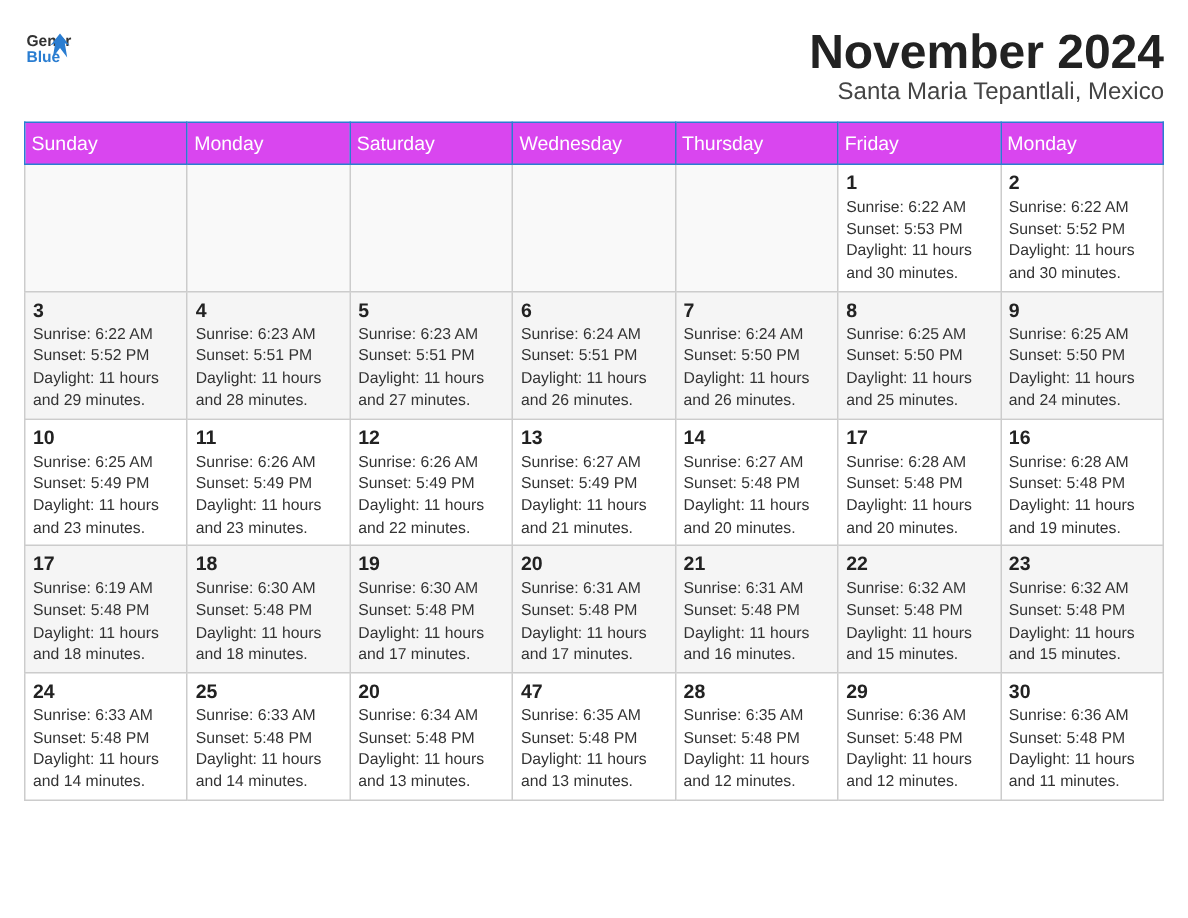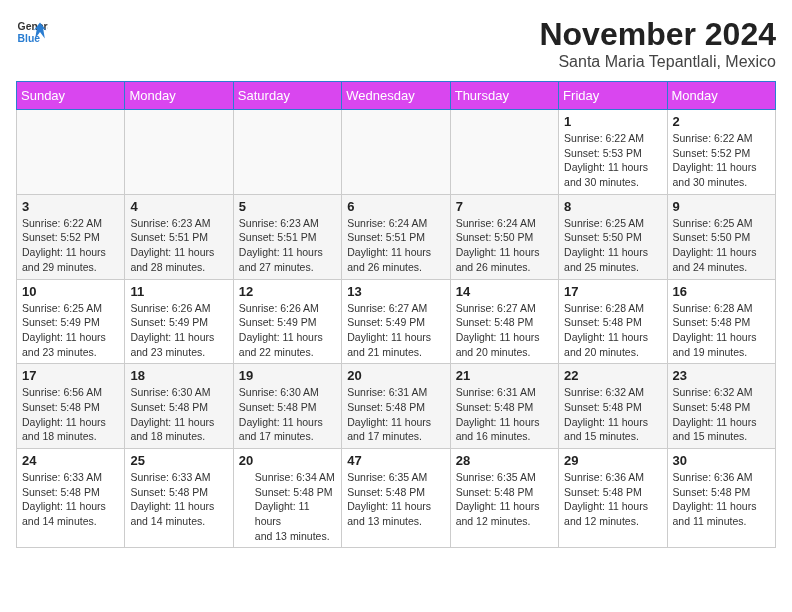--- a/index.html
+++ b/index.html
@@ -229,21 +229,21 @@
           <span class="day-num">16</span>
           <div class="day-info" style="white-space: pre-line;">Sunrise: 6:28 AM
 Sunset: 5:48 PM
 Daylight: 11 hours
 and 19 minutes.</div>
         </td>
       </tr>
       <tr>
         <td class="shaded">
           <span class="day-num">17</span>
-          <div class="day-info" style="white-space: pre-line;">Sunrise: 6:56 AM
+          <div class="day-info" style="white-space: pre-line;">Sunrise: 6:19 AM
 Sunset: 5:48 PM
 Daylight: 11 hours
 and 18 minutes.</div>
         </td>
         <td class="shaded">
           <span class="day-num">18</span>
           <div class="day-info" style="white-space: pre-line;">Sunrise: 6:30 AM
 Sunset: 5:48 PM
 Daylight: 11 hours
 and 18 minutes.</div>
@@ -294,21 +294,21 @@
         </td>
         <td>
           <span class="day-num">25</span>
           <div class="day-info" style="white-space: pre-line;">Sunrise: 6:33 AM
 Sunset: 5:48 PM
 Daylight: 11 hours
 and 14 minutes.</div>
         </td>
         <td>
           <span class="day-num">20</span>
-          <div class="day-info" style="white-space: pre-line; margin-left: 16px;">Sunrise: 6:34 AM
+          <div class="day-info" style="white-space: pre-line;">Sunrise: 6:34 AM
 Sunset: 5:48 PM
 Daylight: 11 hours
 and 13 minutes.</div>
         </td>
         <td>
           <span class="day-num">47</span>
           <div class="day-info" style="white-space: pre-line;">Sunrise: 6:35 AM
 Sunset: 5:48 PM
 Daylight: 11 hours
 and 13 minutes.</div>

